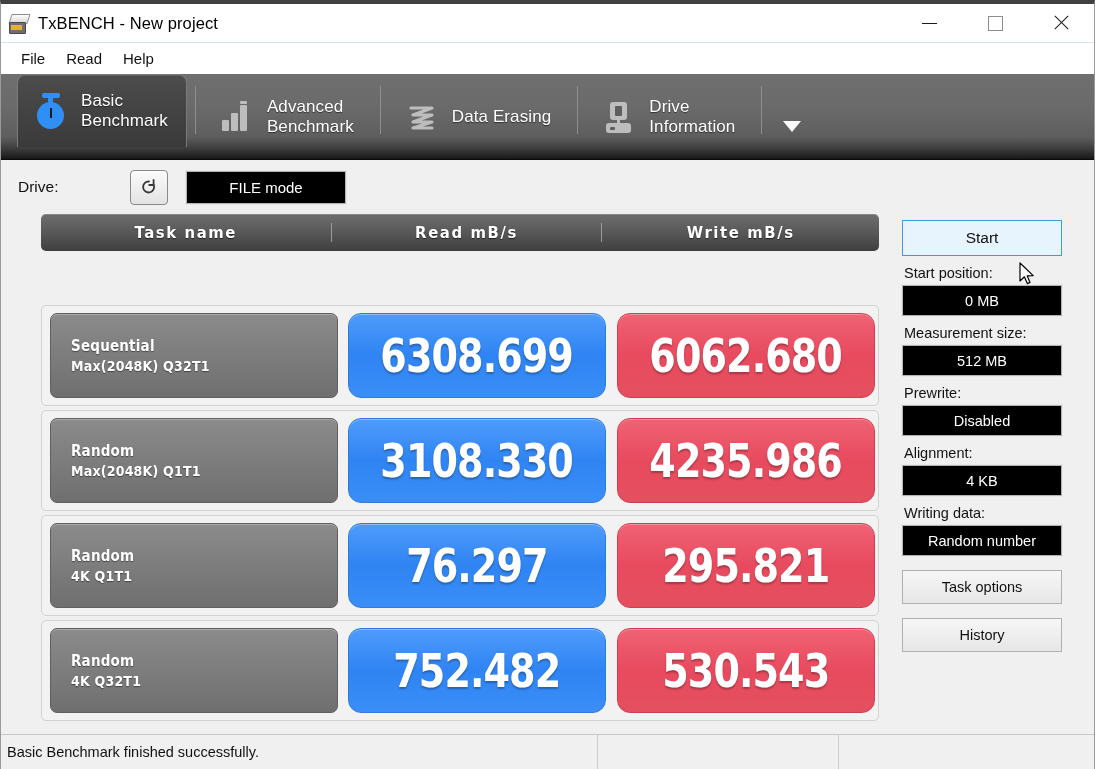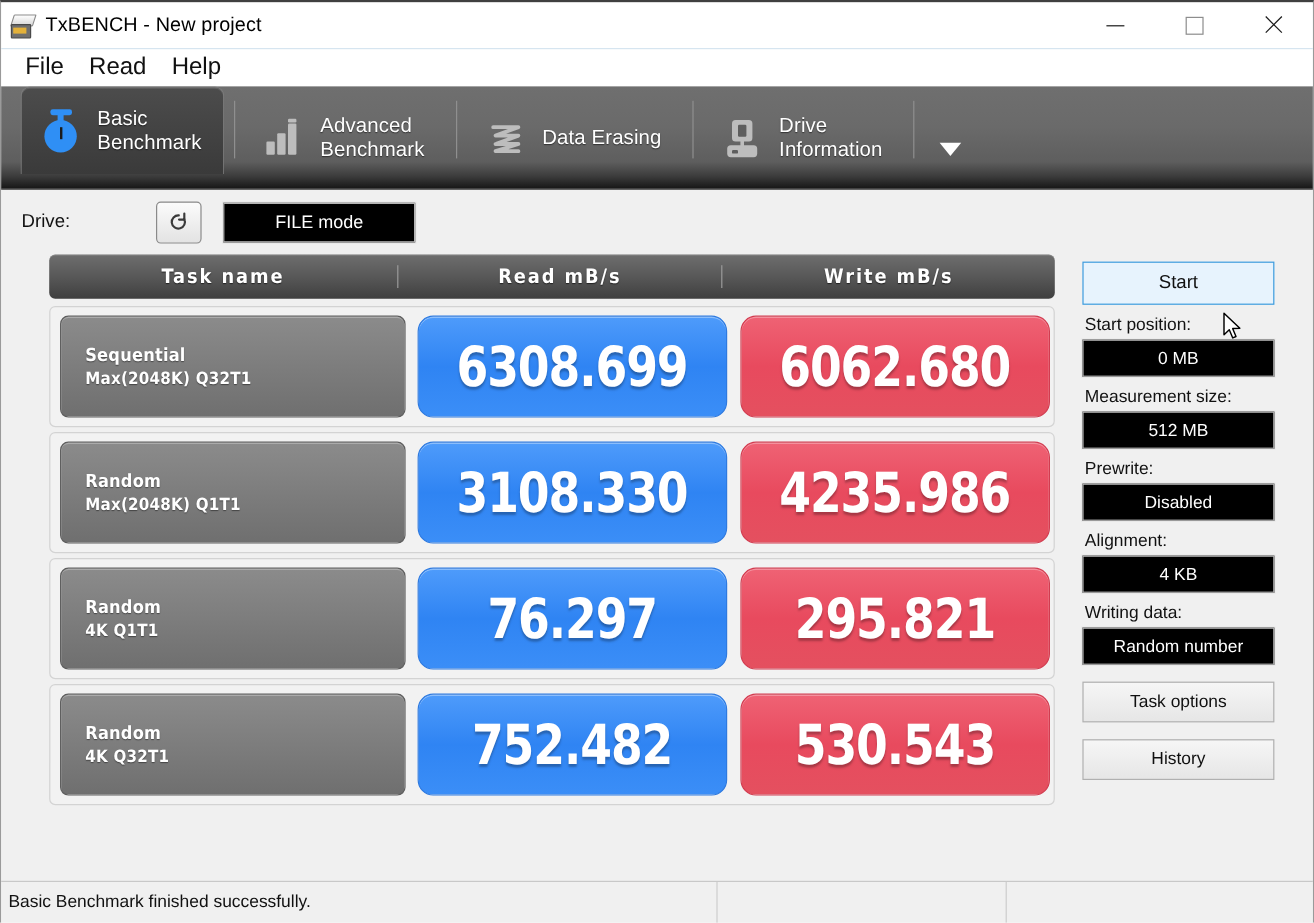--- a/index.html
+++ b/index.html
@@ -13,21 +13,21 @@
     position: relative;
     -webkit-font-smoothing: antialiased;
   }
   .window {
     width: 1095px; height: 769px;
     position: relative;
     background: #f0f0f0;
     box-sizing: border-box;
     border-left: 1px solid #9a9a9a;
     border-right: 1px solid #9a9a9a;
-    border-top: 2px solid #404040;
+    border-top: 4px solid #404040;
     display: flex;
     flex-direction: column;
   }
 
   
   .titlebar {
     height: 38px;
     background: #ffffff;
     display: flex;
     align-items: center;
@@ -100,21 +100,21 @@
   .menubar {
     height: 31px;
     background: #ffffff;
     border-top: 1px solid #d6e5f0;
     display: flex;
     align-items: center;
     padding-left: 11px;
     flex: none;
   }
   .menu-item {
-    font-size: 20px;
+    font-size: 15px;
     color: #111111;
     padding: 2px 9px;
     margin-right: 3px;
   }
 
   
   .toolbar {
     height: 85px;
     background: linear-gradient(#6f6f6f 0%, #6a6a6a 40%, #5e5e5e 74%, #3c3c3c 88%, #171717 100%);
     display: flex;
@@ -336,20 +336,21 @@
     display: flex;
     padding: 0 17px 0 40px;
     box-sizing: border-box;
     background: #f0f0f0;
   }
   .table-col {
     width: 838px;
     flex: none;
     display: flex;
     flex-direction: column;
+    gap: 48px;
   }
   .table-head {
     height: 37px;
     border-radius: 5px;
     background: linear-gradient(#6e6e6e, #575757 52%, #3f3f3f);
     display: flex;
     align-items: center;
     color: #ffffff;
     flex: none;
     box-shadow: inset 0 1px 0 rgba(255,255,255,0.18);

